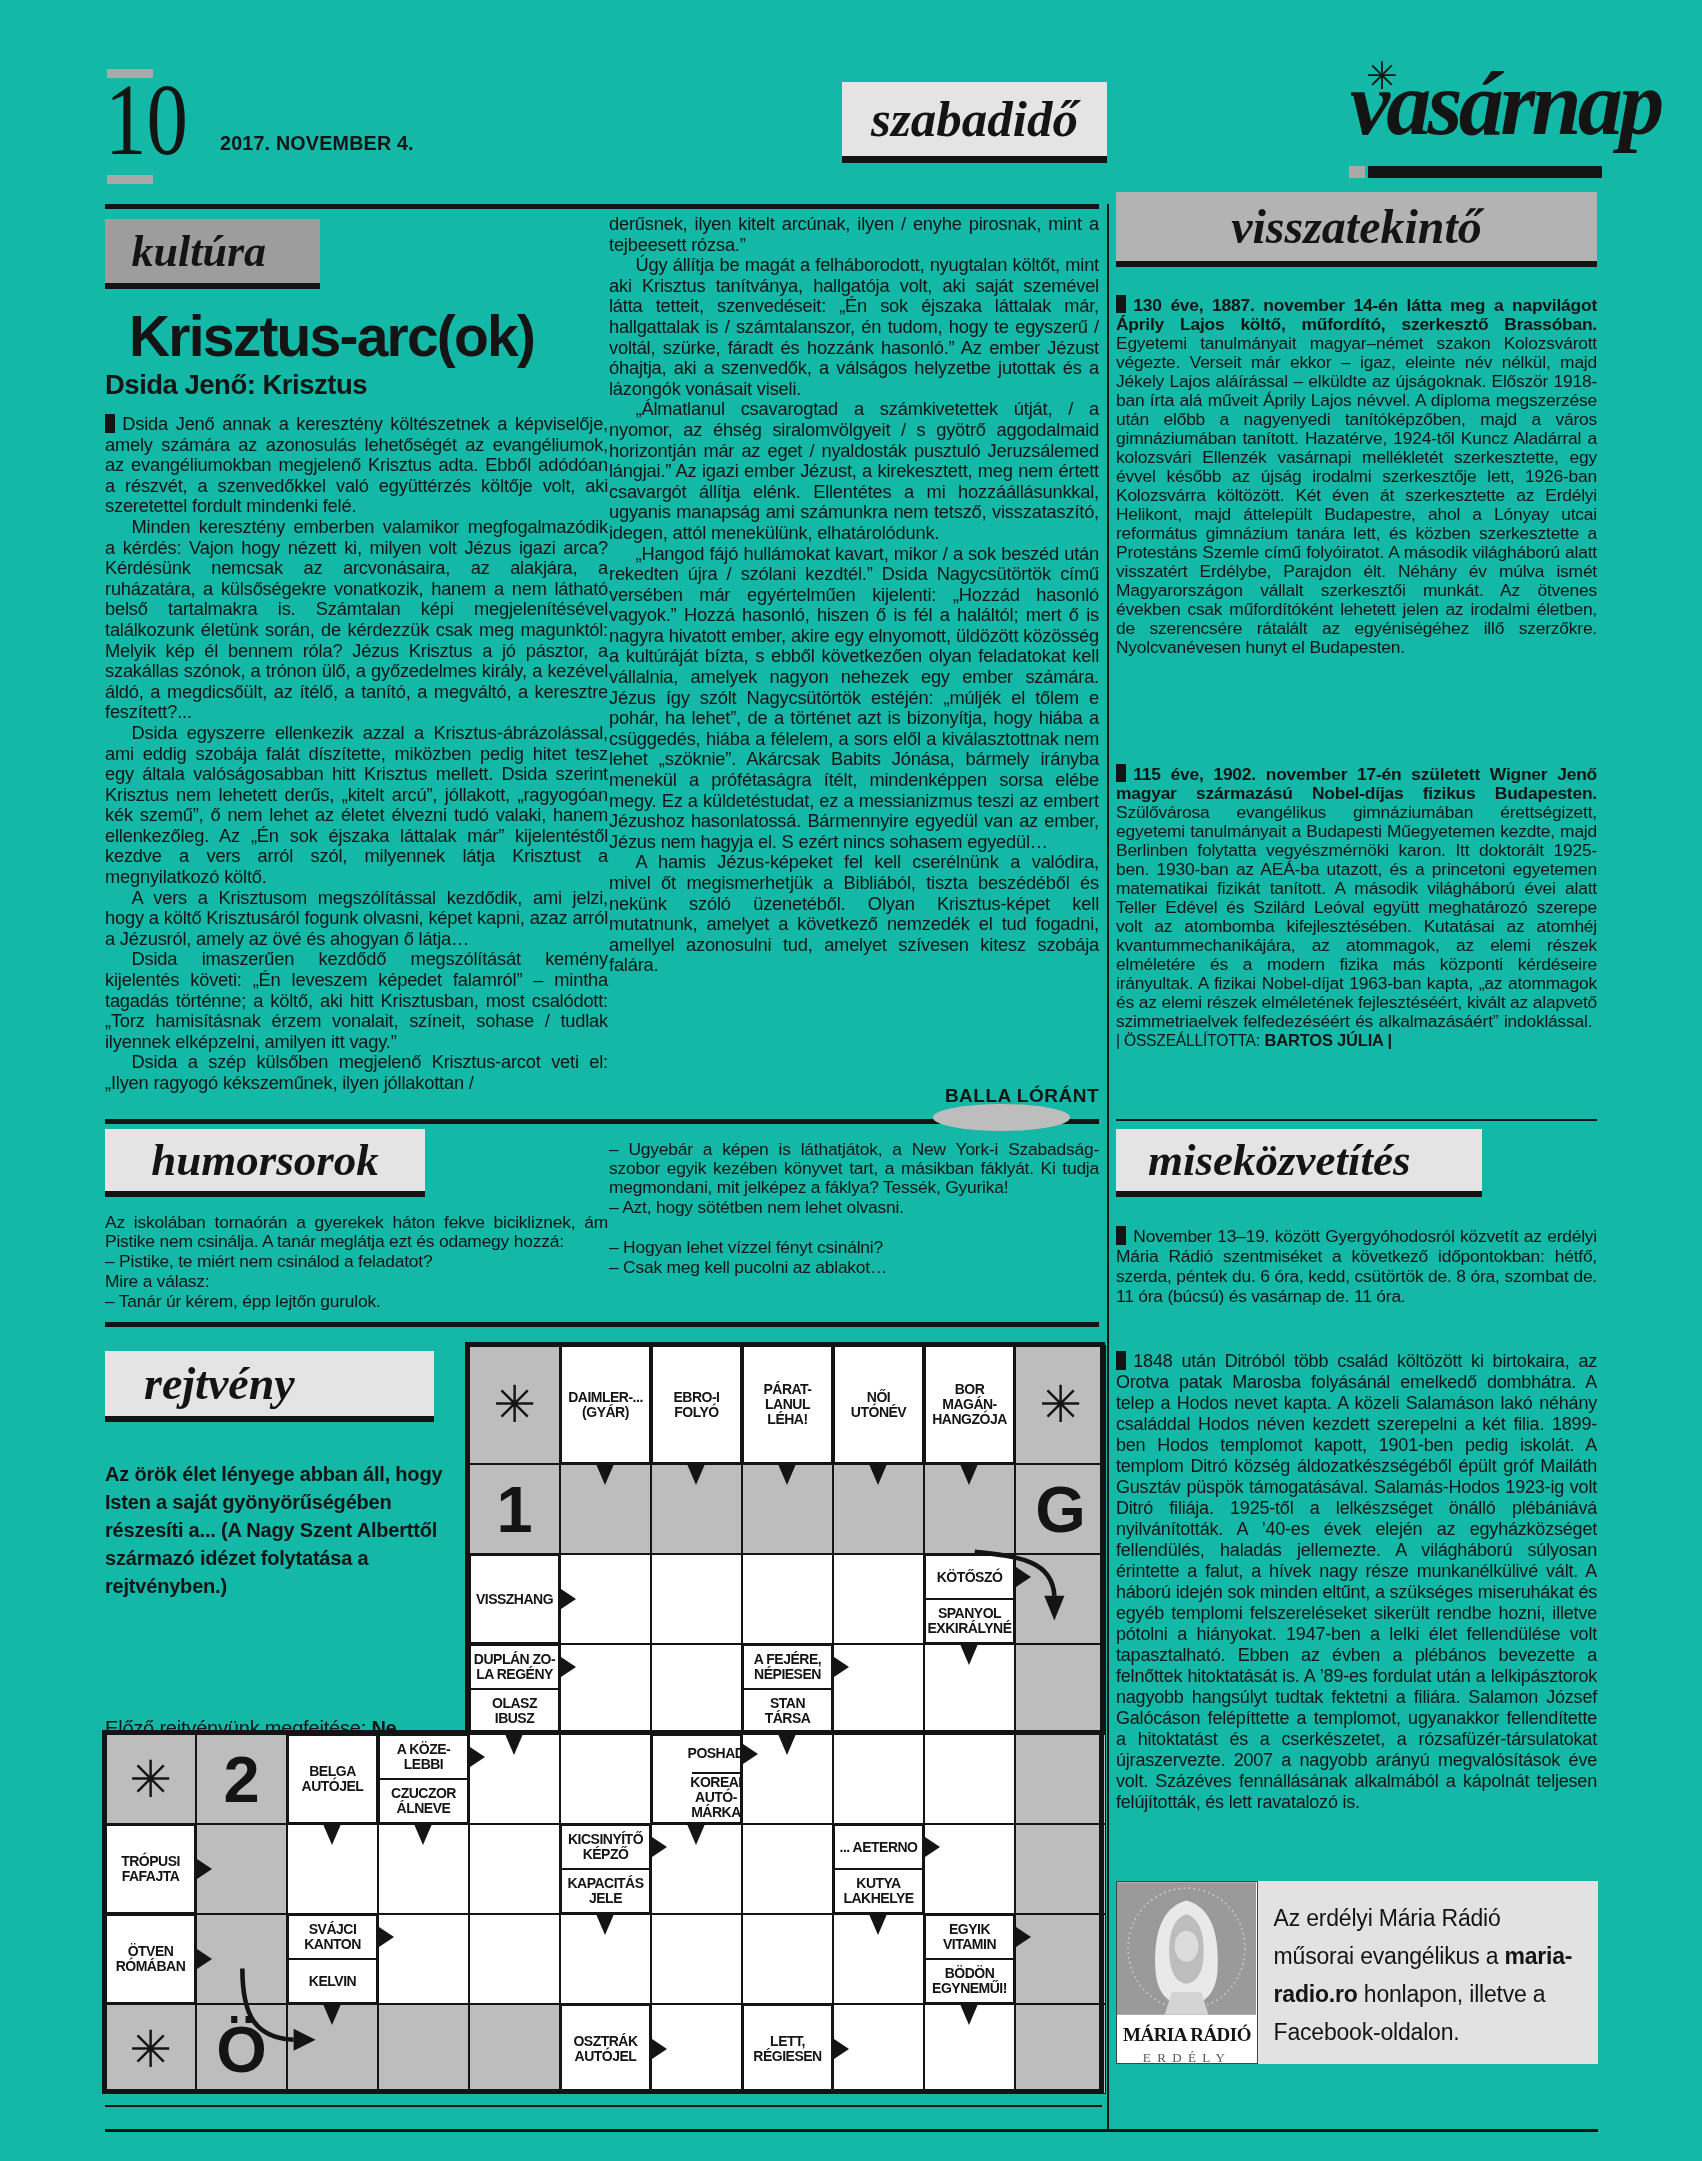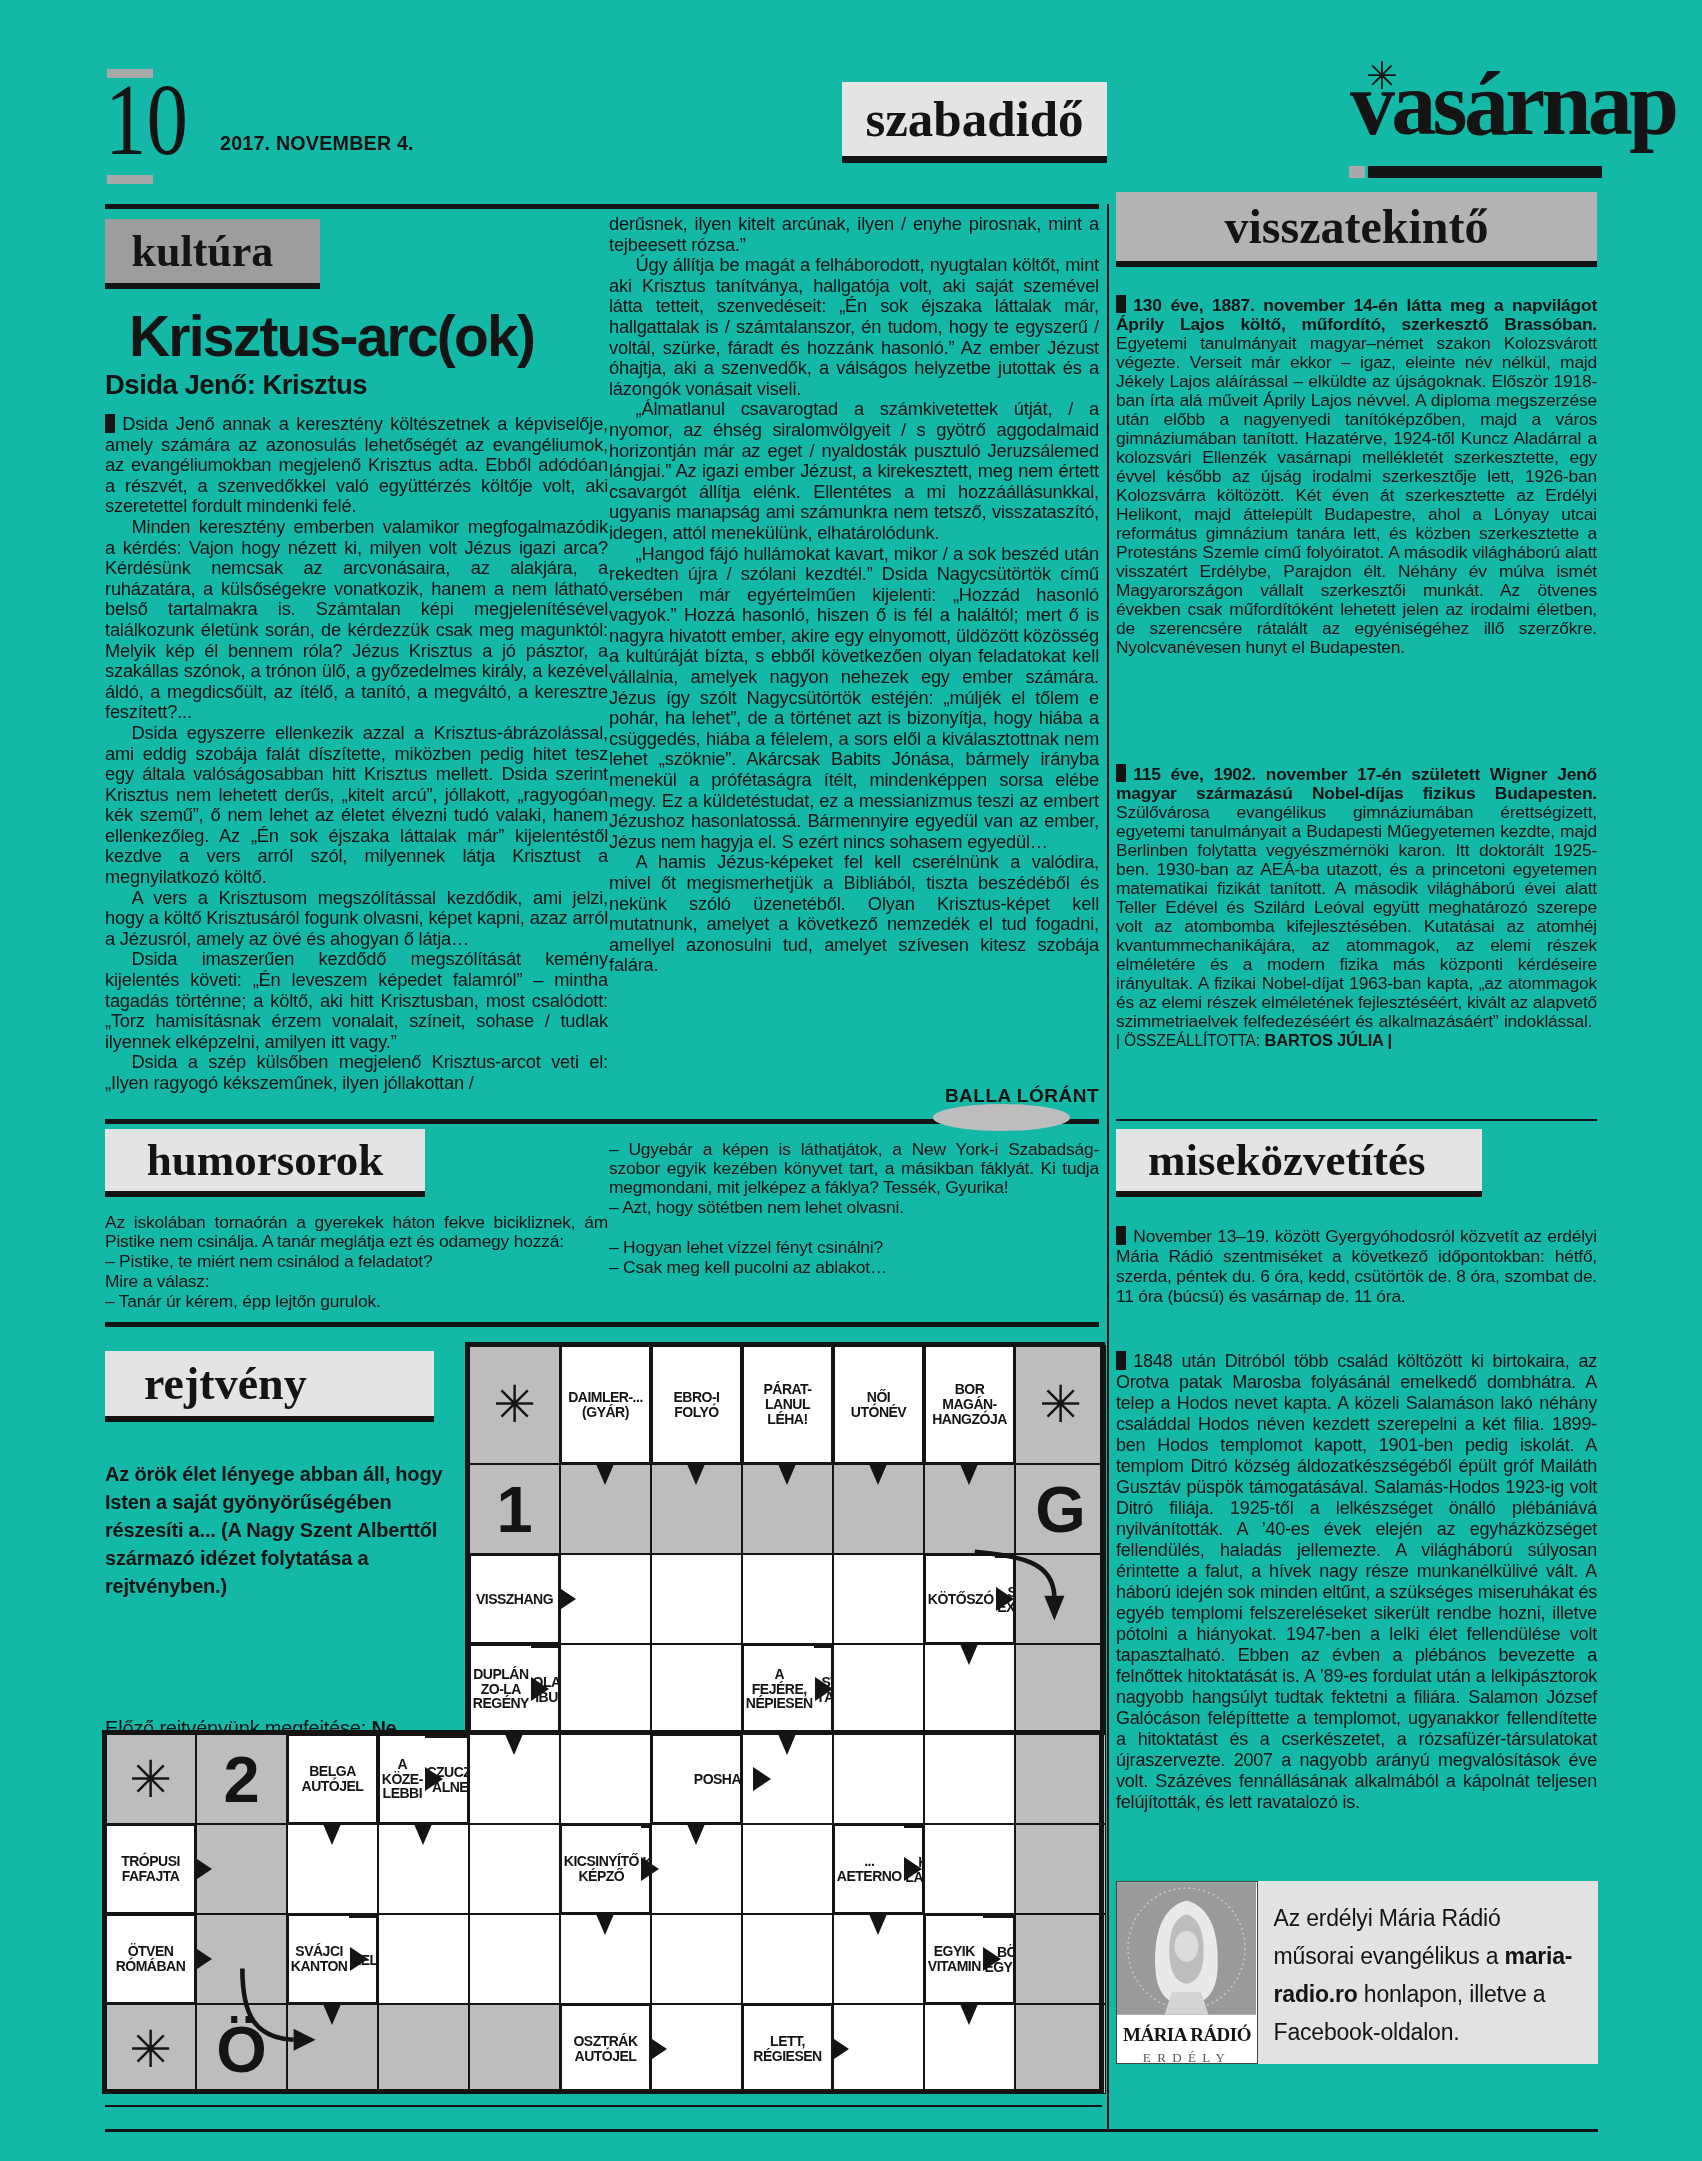--- a/index.html
+++ b/index.html
@@ -4,38 +4,38 @@
 <style>
   * { box-sizing: border-box; margin: 0; padding: 0; }
   html,body { background:#777; }
   #page {
     position: relative; width: 1702px; height: 2161px;
     background: #14b8a6; color: #141414;
     font-family: "Liberation Sans", sans-serif;
     overflow: hidden; margin: 0 auto;
   }
   .abs { position: absolute; }
-  .serif-i { font-family: "Liberation Serif", serif; font-weight: 700; }
+  .serif-i { font-family: "Liberation Serif", serif; font-style: italic; font-weight: 700; }
   .bar { background: #141414; }
   .graybar { background: #a9a9a9; }
   .body-text { text-align: justify; letter-spacing: -0.2px; }
   .body-text p { text-indent: 26.5px; }
   .body-text p.first { text-indent: 0; }
   .lead-square { display: inline-block; width: 10px; height: 18.3px; background: #141414; margin-right: 7.3px; vertical-align: -2.7px; }
   .boldlead { font-weight: 700; }
   
   .cw { display: grid; grid-template-columns: repeat(11,91px); grid-template-rows: 119px repeat(7,90px); }
   .cell { border: 1.8px solid #141414; position: relative; background: #fff; }
   .cell.gray { background: #bdbdbd; }
   .cell.blk { background: #bdbdbd; display:flex; align-items:center; justify-content:center; }
   .blk .bigletter { font-weight: 700; font-size: 65px; line-height: 1; }
   .blk .ast { font-size: 51px; font-weight: 400; line-height: 1; }
   .clue { display:flex; align-items:center; justify-content:center; text-align:center;
           font-weight:700; font-size:14px; line-height:1.07; letter-spacing:-0.5px; padding:2.7px; border-width:2.7px; }
-  .split { display:flex; flex-direction:row; padding:0; border-width:2.7px; }
+  .split { display:flex; flex-direction:column; padding:0; border-width:2.7px; }
   .split .half { flex:1; display:flex; align-items:center; justify-content:center; text-align:center;
                  font-weight:700; font-size:14px; line-height:1.07; letter-spacing:-0.5px; position:relative; padding:1.8px; }
   .split .half + .half { border-top: 2.7px solid #141414; }
   .arr-r { position:absolute; right:-18.3px; top:50%; margin-top:-12px; width:0; height:0;
            border-top:12px solid transparent; border-bottom:12px solid transparent; border-left:18.3px solid #141414; z-index:6; }
   .arr-d { position:absolute; top:-1.4px; left:50%; margin-left:-9.6px; width:0; height:0;
            border-left:9.6px solid transparent; border-right:9.6px solid transparent; border-top:21px solid #141414; z-index:6; }
   .outline { position:absolute; border:5.5px solid #141414; pointer-events:none; z-index:4; }
   .joke p { margin-bottom: 0.9px; }
   .joke p.gap { margin-top: 21px; }

